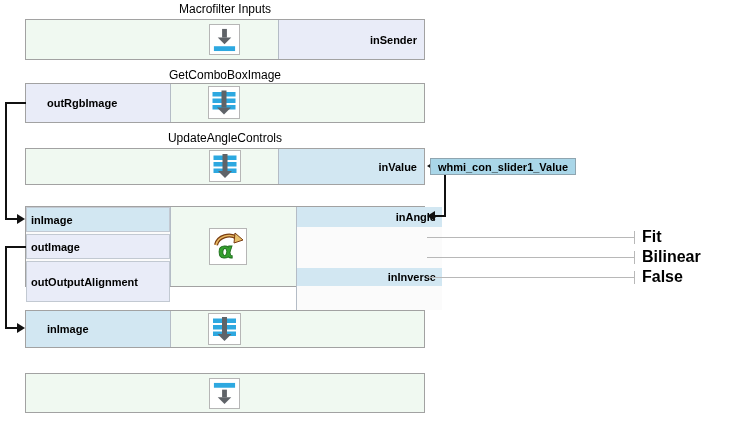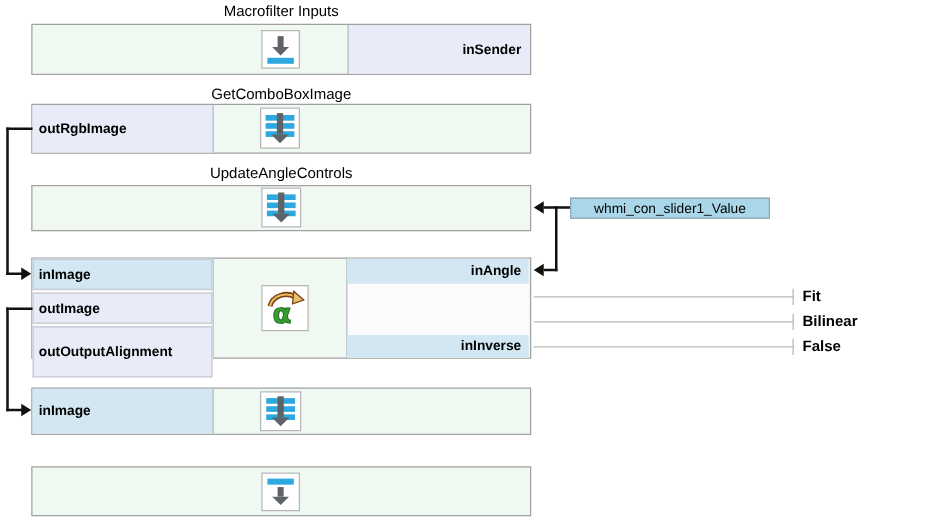--- a/index.html
+++ b/index.html
@@ -12,21 +12,21 @@
     font-size:12px;font-weight:400;color:#000;white-space:nowrap;
   }
   .block{
     position:absolute;left:25px;width:400px;box-sizing:border-box;
     border:1px solid #a2a2a2;background:#f0f9f1;
   }
   .cell{
     position:absolute;display:flex;align-items:center;box-sizing:border-box;
     font-size:11px;font-weight:700;color:#000;white-space:nowrap;
   }
-  .cell.left{justify-content:flex-start;padding-left:5px;}
+  .cell.left{justify-content:flex-start;padding-left:21px;}
   .cell.right{justify-content:flex-end;padding-right:7px;}
   .lavender{background:#e9ecf8;}
   .portblue{background:#d2e7f2;}
   .sep-left{border-left:1px solid #b4bcc6;}
   .sep-right{border-right:1px solid #b4bcc6;}
   .portgroup{position:absolute;box-sizing:border-box;background:#fbfbfb;}
   .subcell{
     position:absolute;left:0;width:100%;display:flex;align-items:center;
     box-sizing:border-box;font-size:11px;font-weight:700;color:#000;white-space:nowrap;
   }
@@ -45,56 +45,57 @@
   }
   .arrow-left{
     position:absolute;width:0;height:0;
     border-top:5px solid transparent;border-bottom:5px solid transparent;
     border-right:8px solid #111;
   }
   .grayline{position:absolute;height:1px;background:#b8b8b8;}
   .graytick{position:absolute;width:1px;height:13px;background:#b8b8b8;}
   .value-label{
     position:absolute;left:642px;height:14px;display:flex;align-items:center;
-    font-size:12px;font-weight:700;color:#000;white-space:nowrap;
+    font-size:16px;font-weight:700;color:#000;white-space:nowrap;
   }
   .extbox{
-    position:absolute;left:456px;top:158px;width:160px;height:17px;
+    position:absolute;left:430px;top:158px;width:146px;height:17px;
     box-sizing:border-box;background:#a9d6e8;border:1px solid #8fa5b0;
     display:flex;align-items:center;justify-content:center;
-    font-size:11px;font-weight:400;color:#000;white-space:nowrap;
+    font-size:11px;font-weight:700;color:#000;white-space:nowrap;
   }
 </style>
 </head>
 <body>
 
 <div id="canvas">
 
   <div class="title" style="top:2px">Macrofilter Inputs</div>
   <div class="title" style="top:131px">UpdateAngleControls</div>
   <div class="title" style="top:68px">GetComboBoxImage</div>
 
   <div class="block" style="top:19px;height:41px"></div>
   <div class="block" style="top:83px;height:40px"></div>
   <div class="block" style="top:148px;height:37px"></div>
   <div class="block" style="top:206px;height:81px"></div>
   <div class="block" style="top:310px;height:38px"></div>
   <div class="block" style="top:373px;height:40px"></div>
 
   <div class="cell right lavender sep-left" style="left:278px;top:20px;width:146px;height:39px">inSender</div>
   <div class="cell left lavender sep-right" style="left:26px;top:84px;width:145px;height:38px">outRgbImage</div>
+  <div class="cell right portblue sep-left" style="left:278px;top:149px;width:146px;height:35px">inValue</div>
   <div class="cell left portblue sep-right" style="left:26px;top:311px;width:145px;height:36px">inImage</div>
 
   <div class="portgroup sep-right" style="left:26px;top:207px;width:145px;height:79px">
     <div class="subcell l portblue" style="top:0;height:25px">inImage</div>
     <div class="subcell l lavender" style="top:27px;height:25px">outImage</div>
     <div class="subcell l lavender" style="top:54px;height:41px">outOutputAlignment</div>
   </div>
 
-  <div class="portgroup sep-left" style="left:277px;top:207px;width:146px;height:79px">
+  <div class="portgroup sep-left" style="left:296px;top:207px;width:146px;height:103px">
     <div class="subcell r portblue" style="top:0;height:20px">inAngle</div>
     <div class="subcell r portblue" style="top:61px;height:18px">inInverse</div>
   </div>
 
   <div class="iconbox" style="left:209px;top:24px;width:31px;height:31px">
     <svg width="25" height="25" viewBox="0 0 26 26">
       <rect x="10.5" y="2" width="5" height="9" fill="#5f6368"></rect>
       <polygon points="6,11 20,11 13,18" fill="#5f6368"></polygon>
       <rect x="2" y="20" width="22" height="5" fill="#2da8e0"></rect>
     </svg>

